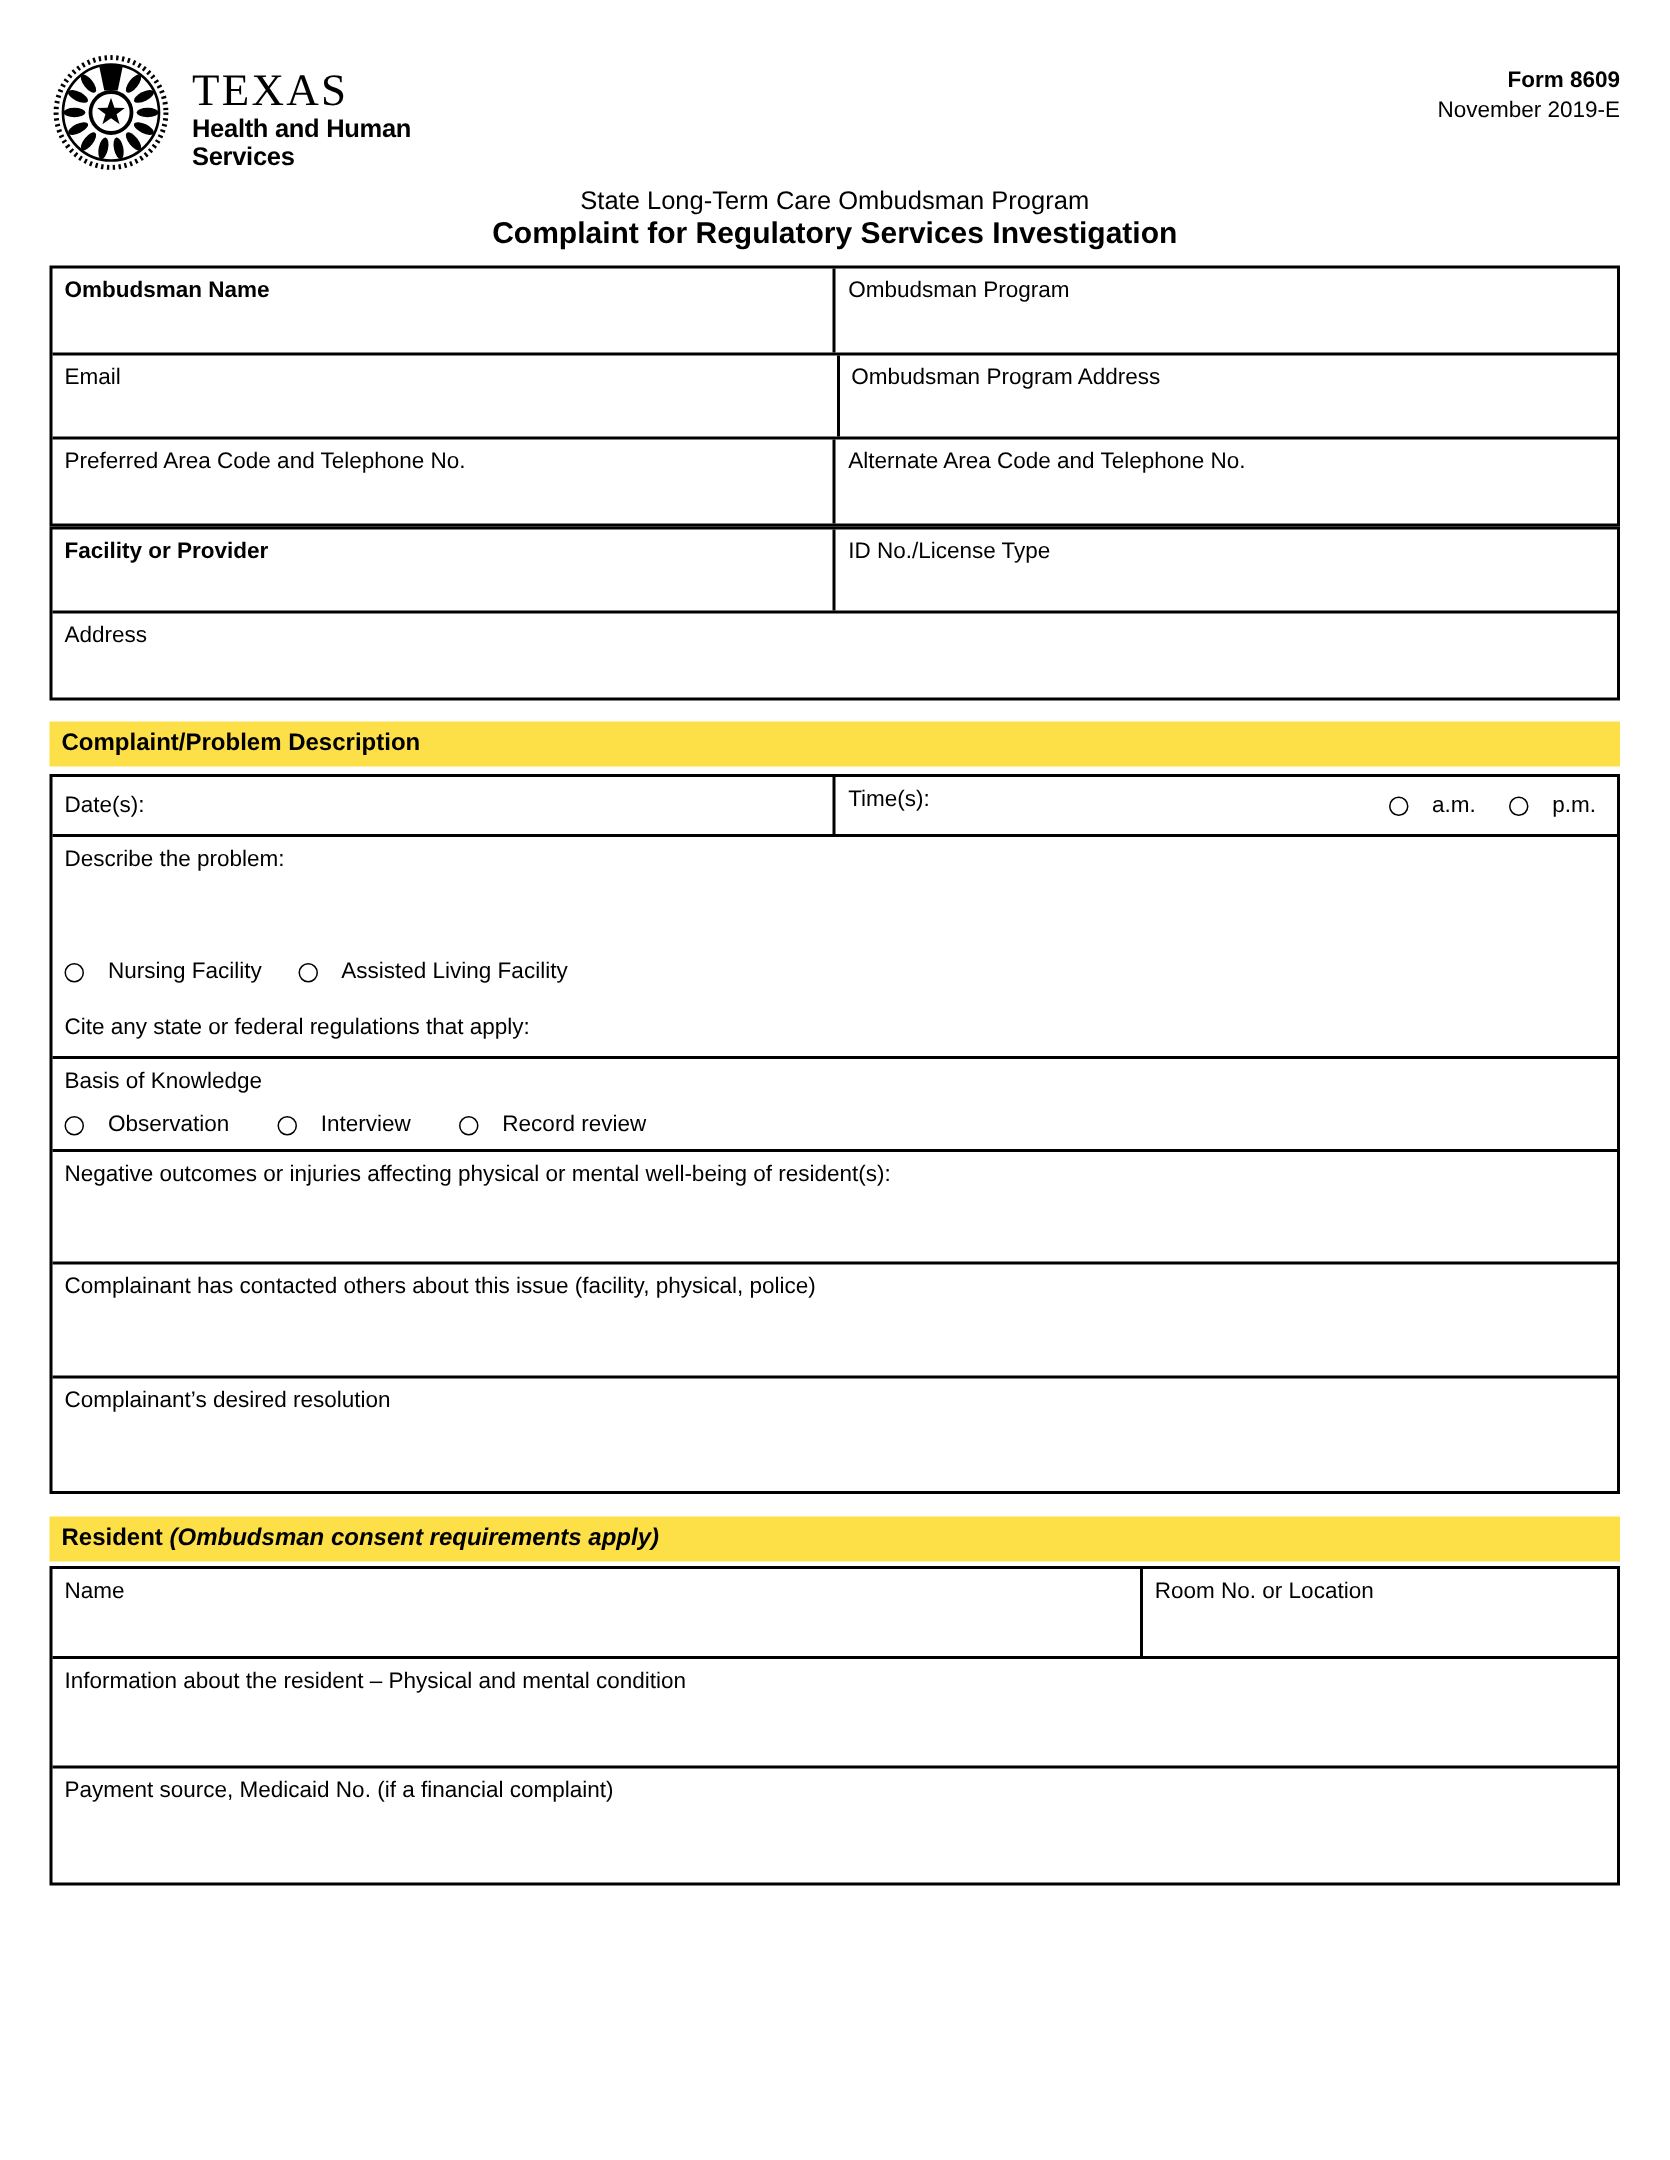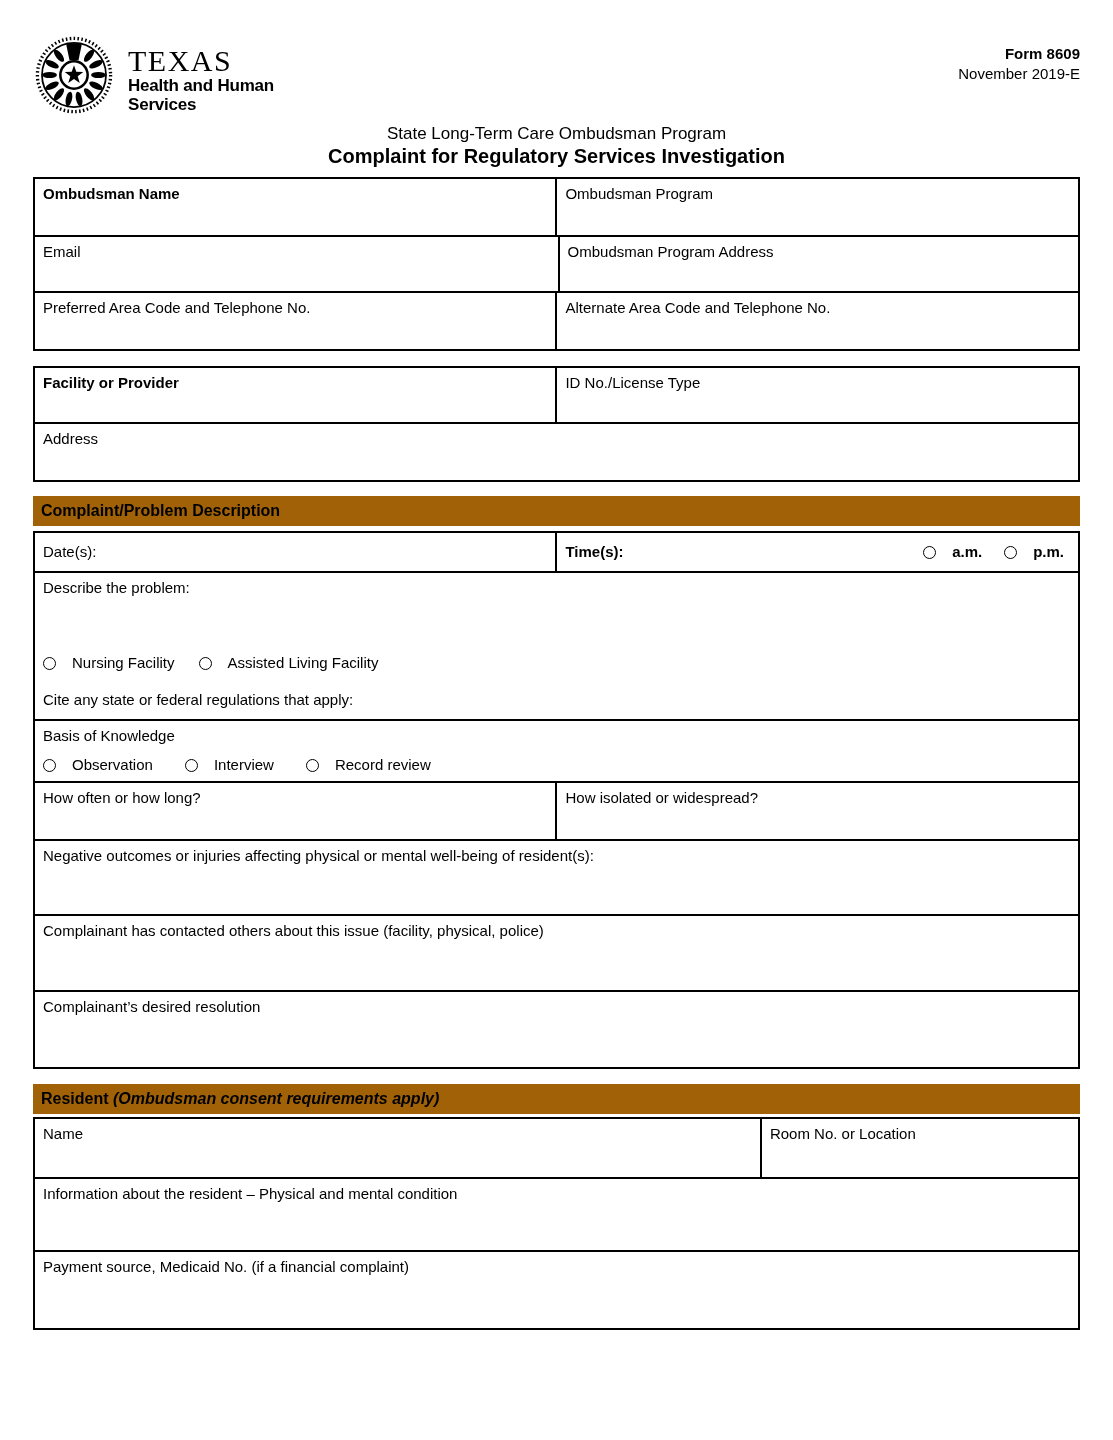--- a/index.html
+++ b/index.html
@@ -21,50 +21,50 @@
   .forminfo { text-align:right; font-size:15px; padding-top:10px; line-height:1.35; }
   .fnum { font-weight:bold; }
 
   
   .title1 { text-align:center; font-size:17px; margin-top:8px; }
   .title2 { text-align:center; font-size:20px; font-weight:bold; margin-top:1px; }
 
   
   .tbl { border:2px solid #000; }
   .t1 { margin-top:9px; }
-  .t2 { margin-top:15px; }
+  .t2 { margin-top:0; }
   .row { display:flex; }
   .row + .row { border-top:2px solid #000; }
   .cell { flex:1 1 auto; padding:6px 8px; font-size:15px; line-height:1.25; }
   .cell + .cell { border-left:2px solid #000; }
   .w50 { flex:0 0 49.9%; }
   .w695 { flex:0 0 69.5%; }
   .bold { font-weight:bold; }
 
   .mh56 { min-height:56px; } .mh58 { min-height:58px; }
   .mh54 { min-height:54px; }
   .mh38 { min-height:38px; } .mh148 { min-height:148px; }
   .mh75 { min-height:75px; } .mh76 { min-height:76px; }
   .mh77 { min-height:77px; } .mh73 { min-height:73px; }
   .mh78 { min-height:78px; }
 
   
-  .band { background:#a16207; font-weight:bold; font-size:16px; padding:6px 8px; }
+  .band { background:#fde047; font-weight:bold; font-size:16px; padding:6px 8px; }
   .band1 { margin-top:14px; margin-bottom:5px; }
   .band2 { margin-top:15px; margin-bottom:3px; }
   .band .note { font-style:italic; }
 
   
   .radio { display:inline-flex; align-items:center; gap:16px; font-size:15px; cursor:default; }
   .rb { width:13px; height:13px; border:1.5px solid #000; border-radius:50%; background:#fff; flex:0 0 13px; }
   .rgroup { display:inline-flex; gap:22px; }
   .optrow { display:flex; gap:24px; }
 
   .datecell { display:flex; align-items:center; }
-  .timecell { display:flex; align-items:center; justify-content:space-between; padding-right:14px;font-weight:bold; }
+  .timecell { display:flex; justify-content:space-between; padding-right:14px; }
 
   .describe .optrow { margin-top:56px; }
   .describe .cite { margin-top:18px; }
   .basis .optrow { margin-top:10px; gap:32px; }
 </style>
 </head>
 <body>
 
 <div class="sheet">
 
@@ -201,28 +201,20 @@
             <span>Interview</span>
           </span>
           <span class="radio">
             <span class="rb"></span>
             <span>Record review</span>
           </span>
         </div>
       </div>
     </div>
 
-    <div class="row mh58">
-      <div class="cell w50">
-        <span>How often or how long?</span>
-      </div>
-      <div class="cell">
-        <span>How isolated or widespread?</span>
-      </div>
-    </div>
 
     <div class="row mh75">
       <div class="cell">
         <span>Negative outcomes or injuries affecting physical or mental well-being of resident(s):</span>
       </div>
     </div>
 
     <div class="row mh76">
       <div class="cell">
         <span>Complainant has contacted others about this issue (facility, physical, police)</span>

